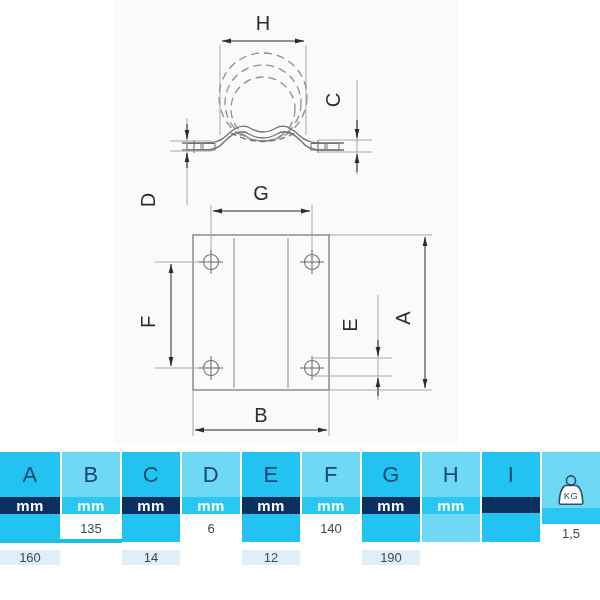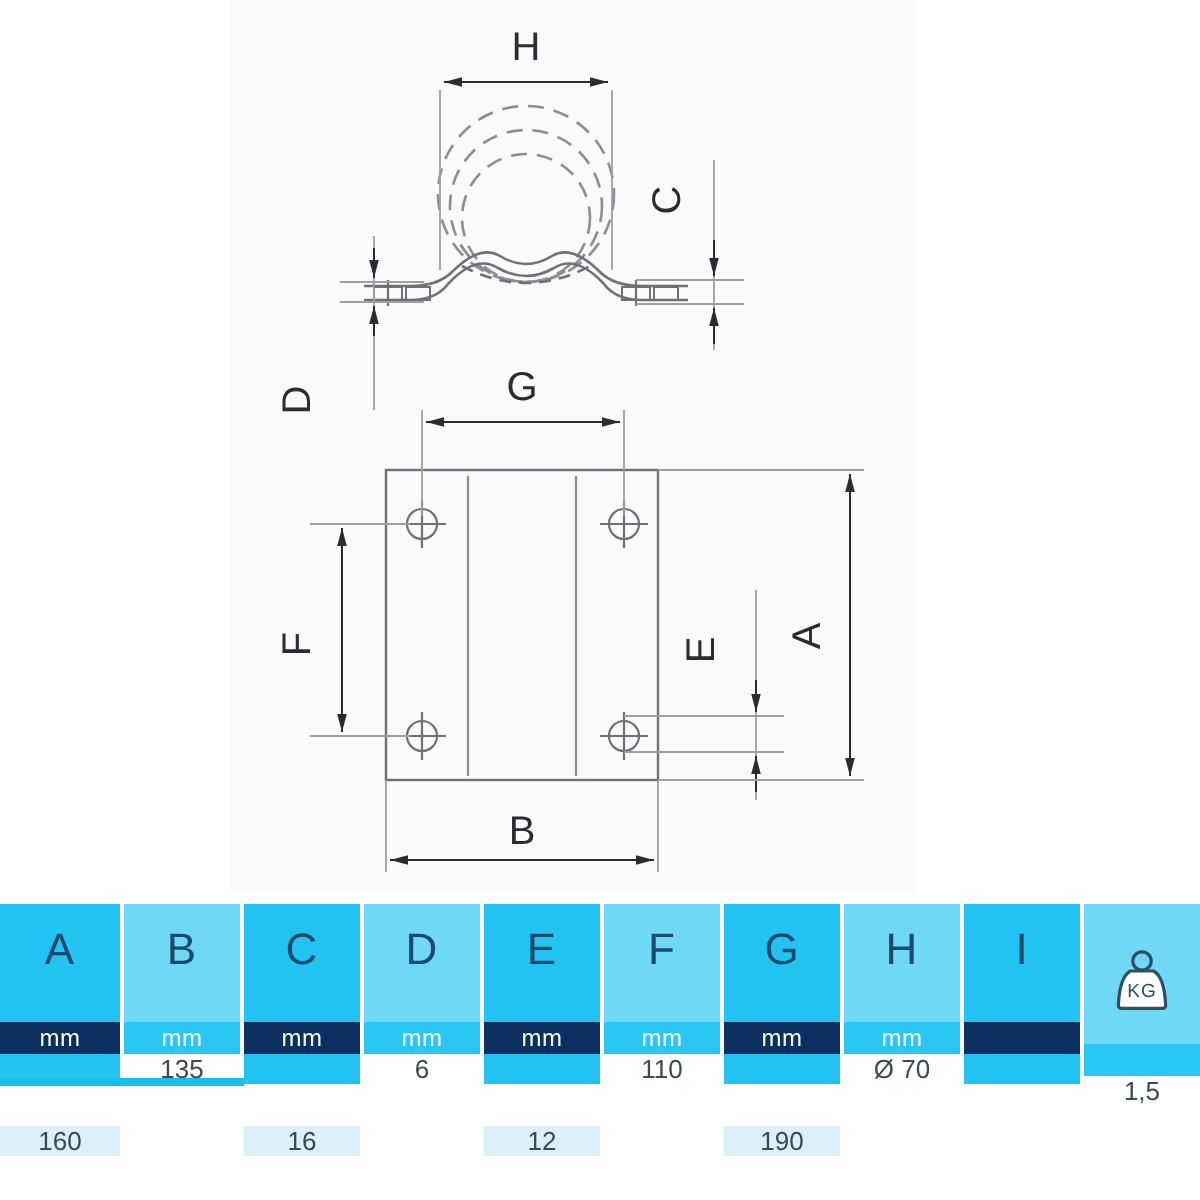--- a/index.html
+++ b/index.html
@@ -70,24 +70,23 @@
     letter-spacing: 0.5px;
   }
   .col.odd  .col-letter { background: #22c3f0; }
   .col.even .col-letter { background: #6fd9f5; }
 
   .col-unit {
     flex: 0 0 16px;
     display: flex;
     align-items: center;
     justify-content: center;
-    font-size: 12px;
-    font-weight: normal;
+    font-size: 15px;
+    font-weight: bold;
     letter-spacing: 0.3px;
-    margin-top: 14px;
   }
   .col.odd  .col-unit { background: #0b2f5e; color: #ffffff; }
   .col.even .col-unit { background: #29c7f2; color: #ffffff; }
   .col.unit-dark  .col-unit { background: #0b2f5e; color: #ffffff; }
   .col.unit-light .col-unit { background: #29c7f2; color: #ffffff; }
 
   .col-value {
     flex: 1 1 auto;
     display: flex;
     align-items: center;
@@ -279,46 +278,45 @@
       <div class="col-value">160</div>
     </div>
     <div class="col even unit-light">
       <div class="col-letter">B</div>
       <div class="col-unit">mm</div>
       <div class="col-value">135</div>
     </div>
     <div class="col odd unit-dark">
       <div class="col-letter">C</div>
       <div class="col-unit">mm</div>
-      <div class="col-value">16</div>
+      <div class="col-value">14</div>
     </div>
     <div class="col even unit-light">
       <div class="col-letter">D</div>
       <div class="col-unit">mm</div>
       <div class="col-value">6</div>
     </div>
     <div class="col odd unit-dark">
       <div class="col-letter">E</div>
       <div class="col-unit">mm</div>
       <div class="col-value">12</div>
     </div>
     <div class="col even unit-light">
       <div class="col-letter">F</div>
       <div class="col-unit">mm</div>
-      <div class="col-value">110</div>
+      <div class="col-value">140</div>
     </div>
     <div class="col odd unit-dark">
       <div class="col-letter">G</div>
       <div class="col-unit">mm</div>
       <div class="col-value">190</div>
     </div>
     <div class="col even unit-light">
       <div class="col-letter">H</div>
       <div class="col-unit">mm</div>
-      <div class="col-value">Ø 70</div>
     </div>
     <div class="col odd unit-dark">
       <div class="col-letter">I</div>
       <div class="col-unit"></div>
       <div class="col-value"></div>
     </div>
     <div class="col even unit-light">
       <div class="col-letter">
         <span class="kg-icon-wrap">
           <svg width="30" height="34" viewBox="0 0 30 34" aria-hidden="true">

